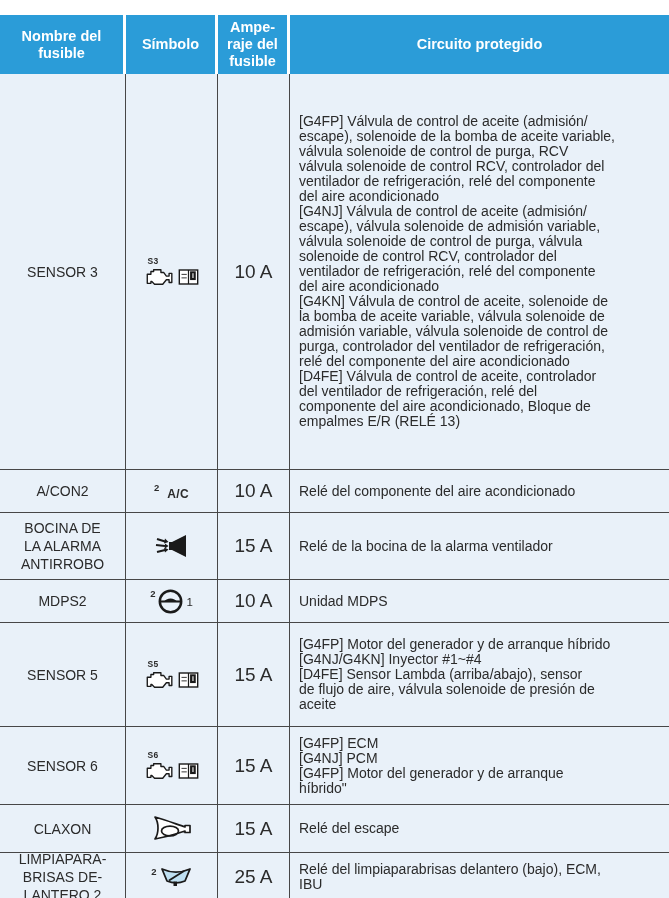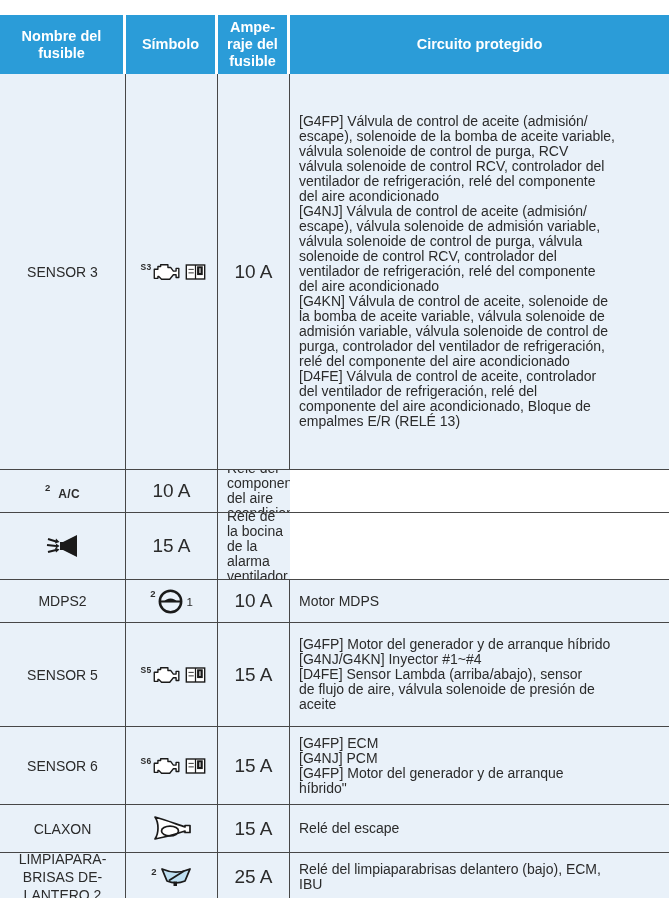--- a/index.html
+++ b/index.html
@@ -24,21 +24,21 @@
   .row.first{border-top:none;}
   .r1{height:395px}.r2{height:43px}.r3{height:67px}.r4{height:43px}
   .r5{height:104px}.r6{height:78px}.r7{height:48px}.r8{height:48px}
   .cell{display:flex;align-items:center;box-sizing:border-box;background:#E9F1F9;overflow:hidden;}
   .name{justify-content:center;text-align:center;font-size:14px;line-height:18px;
         white-space:pre-line;border-right:1px solid #474747;padding:0 4px;}
   .symc{justify-content:center;border-right:1px solid #474747;}
   .amp{justify-content:center;font-size:19px;border-right:1px solid #474747;}
   .circ{font-size:14px;line-height:15px;white-space:pre-line;padding:2px 6px 2px 9px;}
   
-  .engbook{display:flex;flex-direction:row;align-items:flex-start;}
+  .engbook{display:flex;flex-direction:column;align-items:flex-start;}
   .slabel{font-size:8.5px;font-weight:bold;margin:0 0 1px 3px;letter-spacing:.3px;}
   .iconrow{display:flex;align-items:center;gap:3px;}
   .sup{font-size:9.5px;font-weight:bold;}
   .sym-ac{display:flex;align-items:flex-start;gap:8px;}
   .actext{font-size:12px;font-weight:bold;margin-top:5px;letter-spacing:.3px;}
   .sym-wheel{display:flex;align-items:flex-start;gap:2px;}
   .wheel-suffix{font-size:11.5px;margin-top:8px;}
   .sym-wiper{display:flex;align-items:flex-start;gap:3px;}
   svg{display:block;}
 </style>
@@ -100,31 +100,35 @@
 admisión variable, válvula solenoide de control de
 purga, controlador del ventilador de refrigeración,
 relé del componente del aire acondicionado
 [D4FE] Válvula de control de aceite, controlador
 del ventilador de refrigeración, relé del
 componente del aire acondicionado, Bloque de
 empalmes E/R (RELÉ 13)</div>
     </div>
 
     <div class="grid row r2">
+      <div class="cell name">A/CON2</div>
       <div class="cell symc">
         <div class="sym-ac">
           <span class="sup">2</span>
           <span class="actext">A/C</span>
         </div>
       </div>
       <div class="cell amp">10 A</div>
       <div class="cell circ">Relé del componente del aire acondicionado</div>
     </div>
 
     <div class="grid row r3">
+      <div class="cell name">BOCINA DE
+LA ALARMA
+ANTIRROBO</div>
       <div class="cell symc">
         <span>
           <svg width="36" height="28" viewBox="0 0 36 28">
             <polygon points="18,10 32,3 32,25 18,18" fill="#1a1a1a"></polygon>
             <rect x="15" y="10" width="3" height="8" fill="#1a1a1a"></rect>
             <g stroke="#1a1a1a" stroke-width="2">
               <line x1="3" y1="7" x2="11" y2="9.5"></line>
               <line x1="2" y1="13" x2="11" y2="14"></line>
               <line x1="3" y1="20" x2="11" y2="18"></line>
             </g>
@@ -147,21 +151,21 @@
             <svg width="27" height="27" viewBox="0 0 26 26">
               <circle cx="13" cy="13" r="10.3" fill="none" stroke="#1a1a1a" stroke-width="2.4"></circle>
               <line x1="3.2" y1="13" x2="22.8" y2="13" stroke="#1a1a1a" stroke-width="2"></line>
               <path d="M6.5 13.6 C9 8.8 17 8.8 19.5 13.6 Z" fill="#1a1a1a"></path>
             </svg>
           </span>
           <span class="wheel-suffix">1</span>
         </div>
       </div>
       <div class="cell amp">10 A</div>
-      <div class="cell circ">Motor MDPS</div>
+      <div class="cell circ">Unidad MDPS</div>
     </div>
 
     <div class="grid row r5">
       <div class="cell name">SENSOR 5</div>
       <div class="cell symc">
         <div class="engbook">
           <span class="slabel">S5</span>
           <div class="iconrow">
             <span>
               <svg width="30" height="20" viewBox="0 0 32 22">

